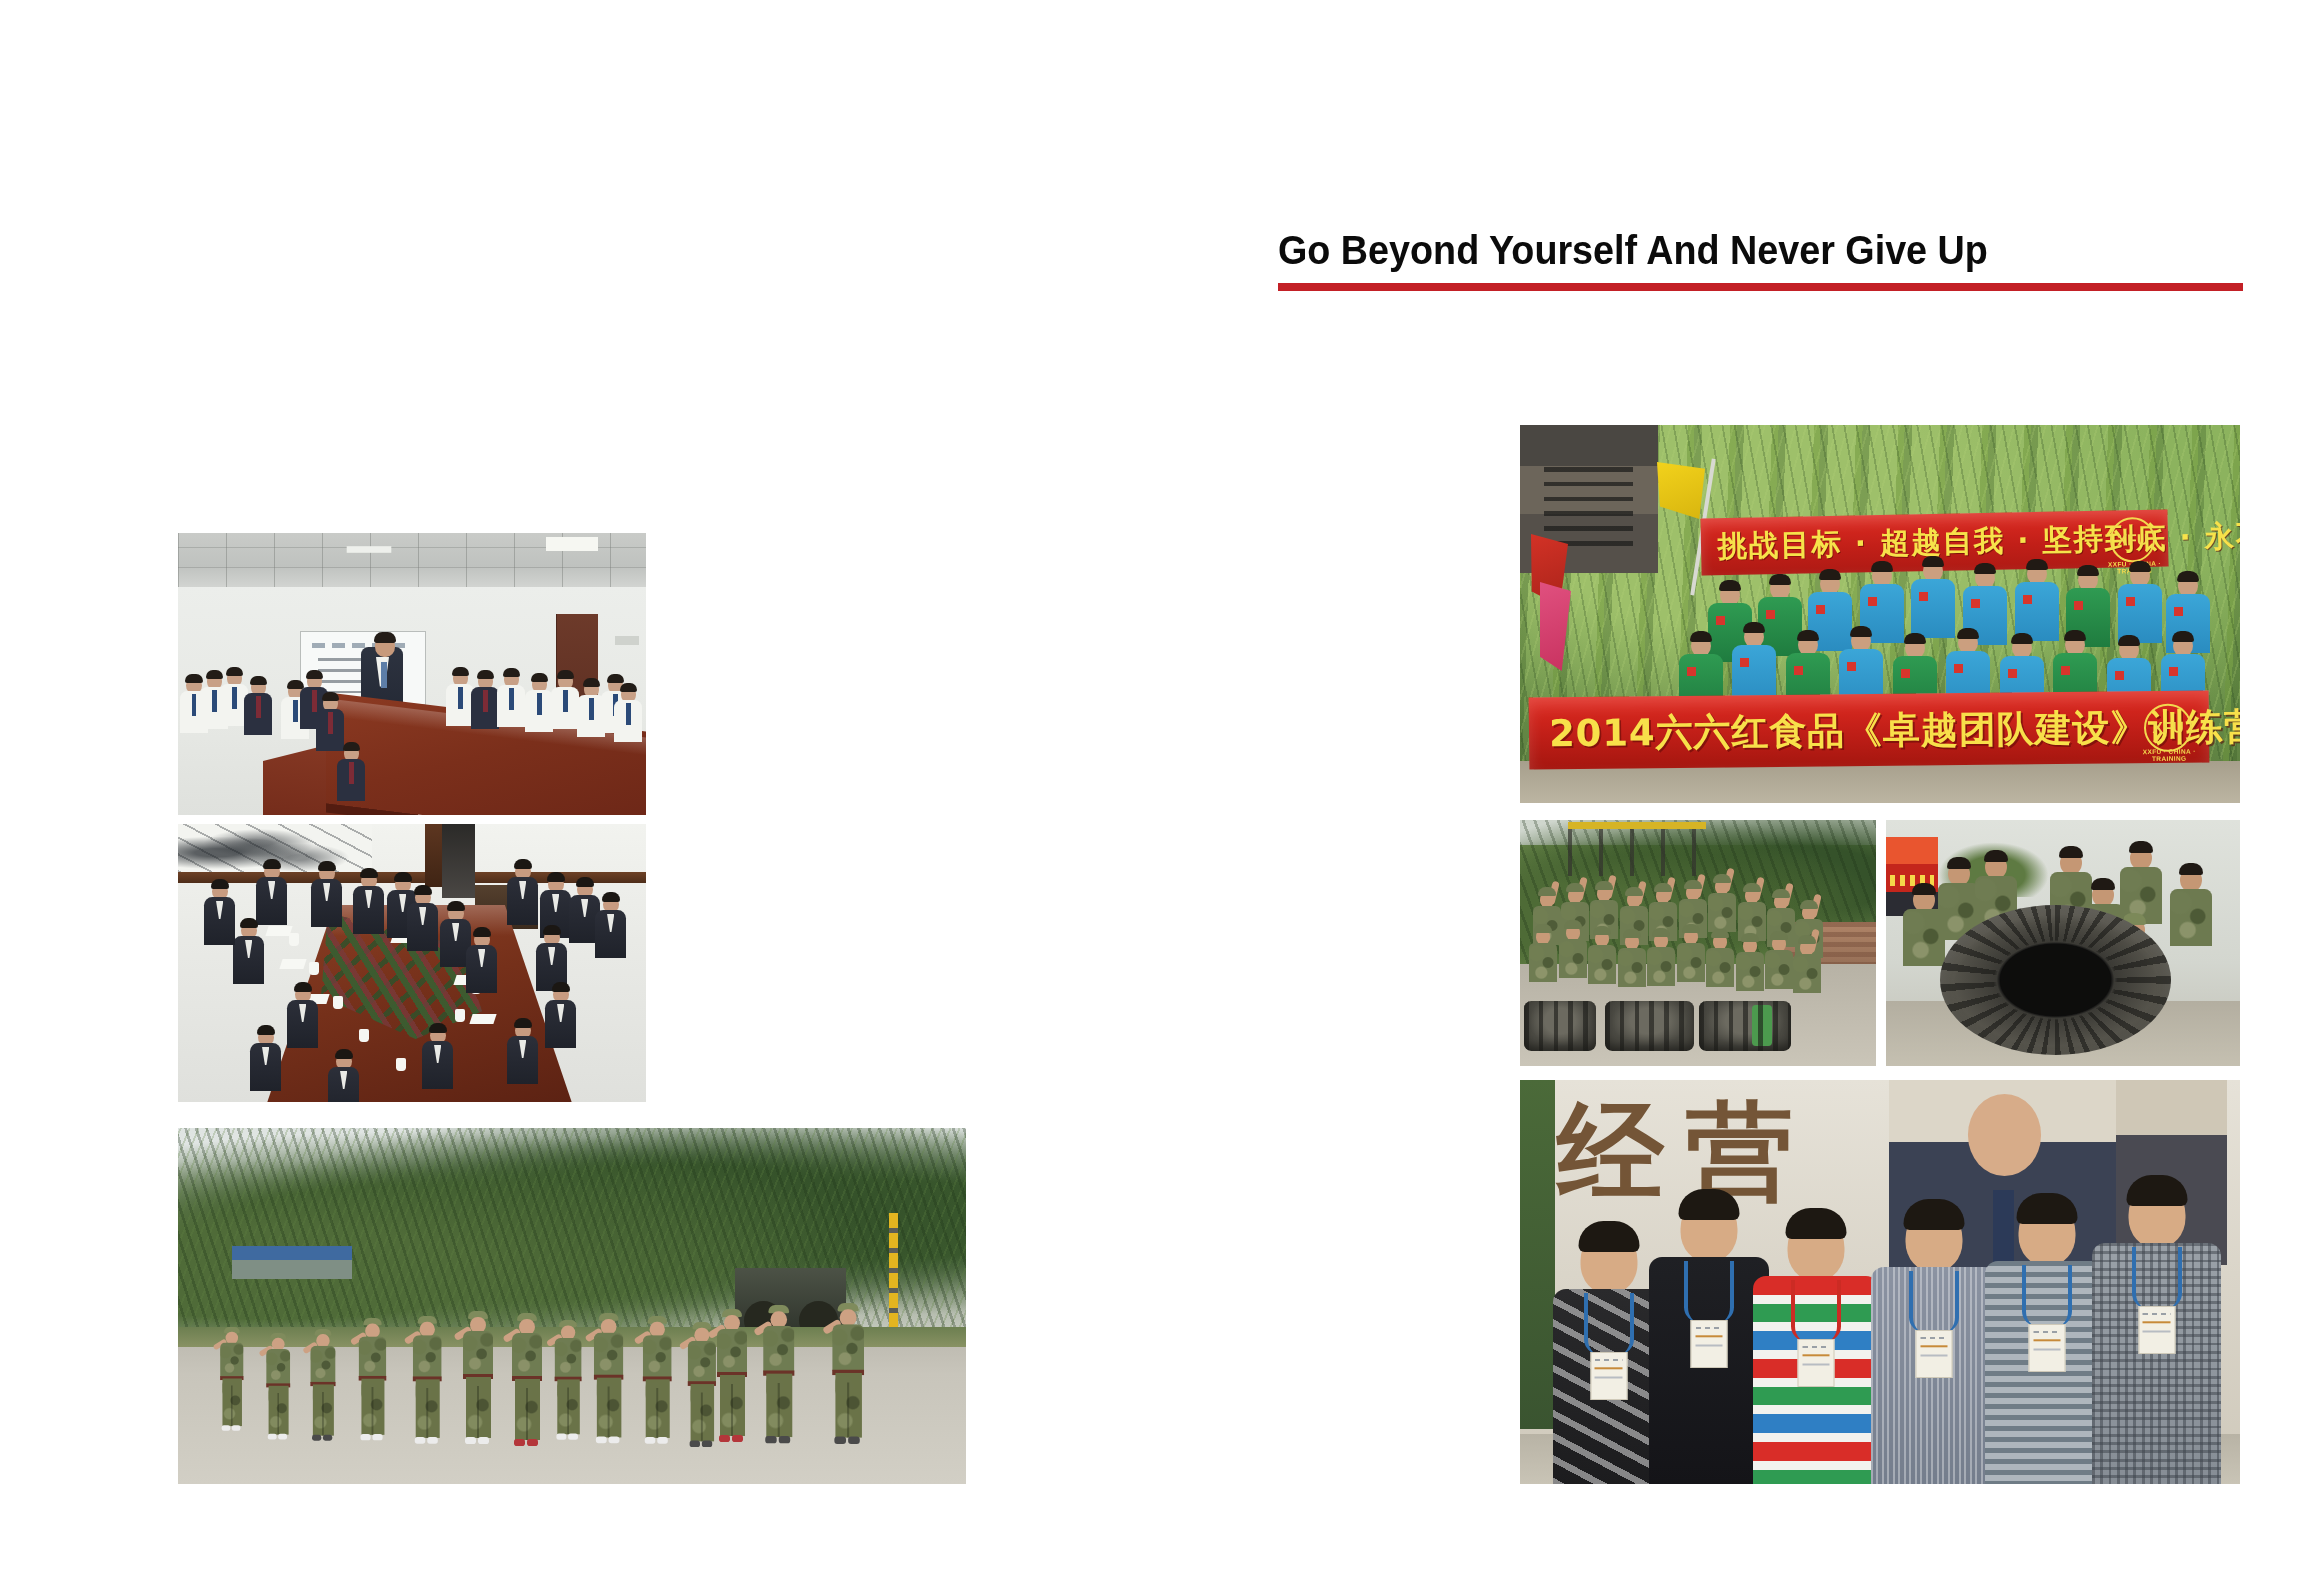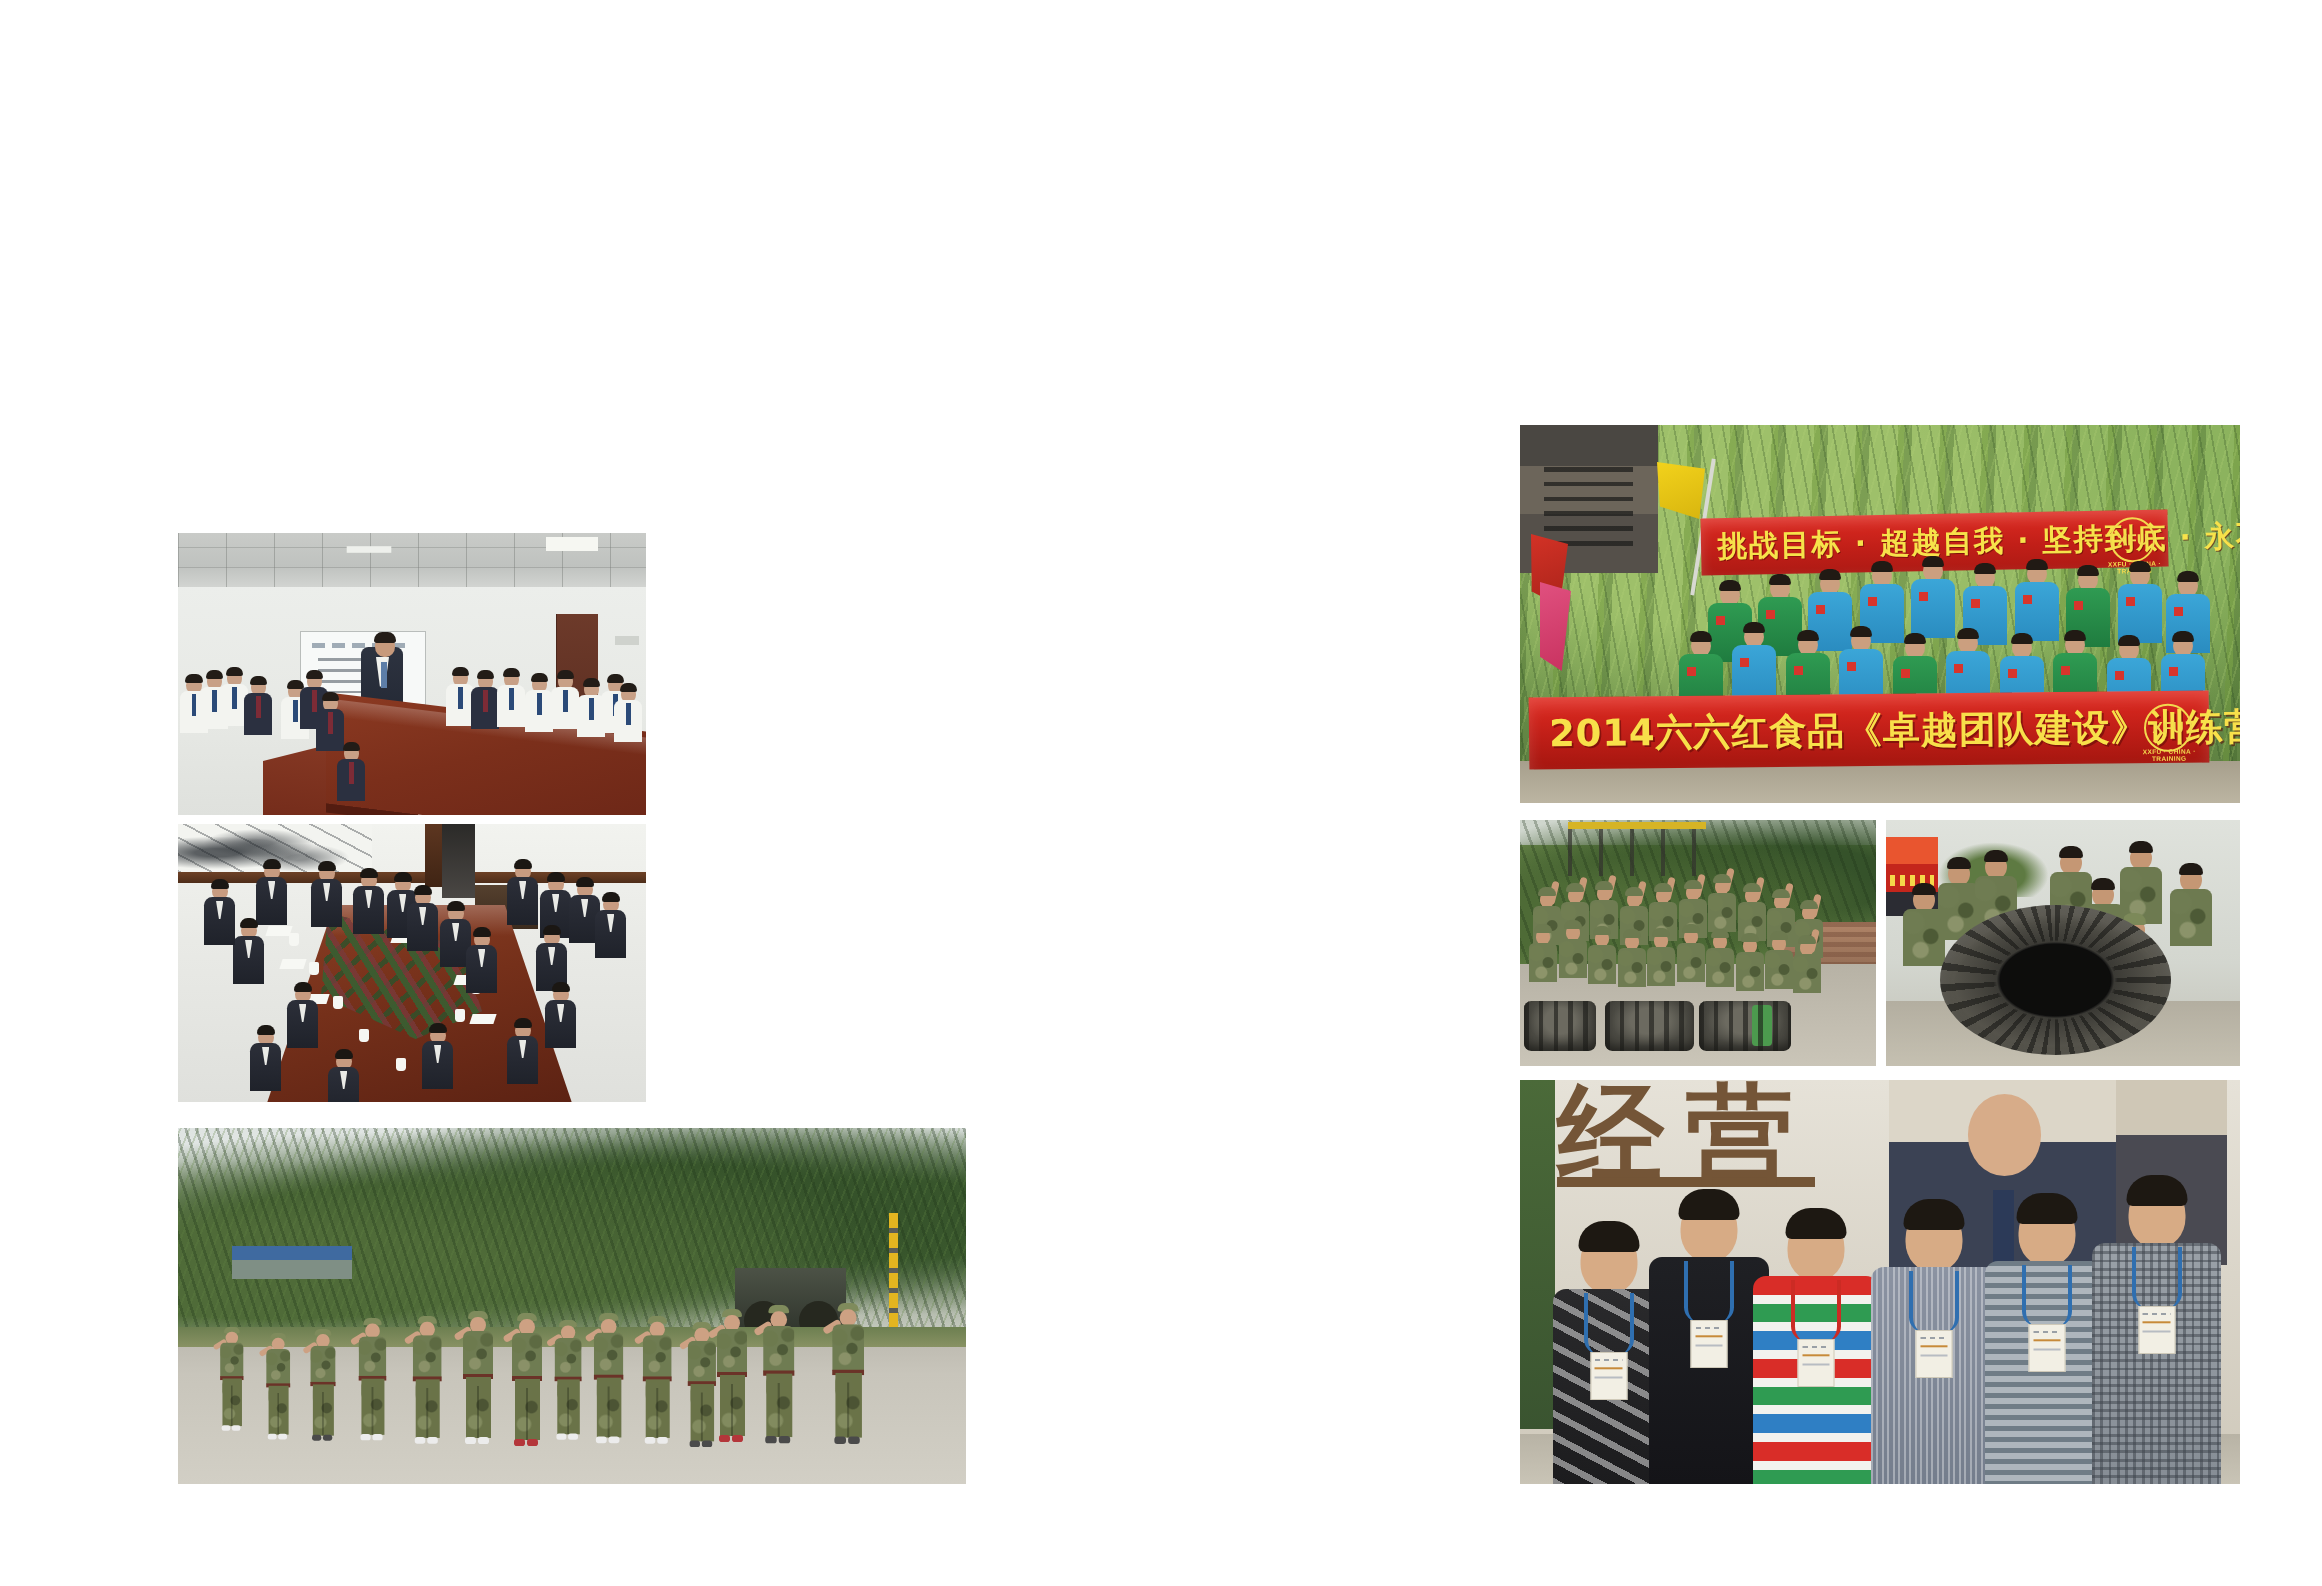--- a/index.html
+++ b/index.html
@@ -601,23 +601,23 @@
   }
   #photo6 .pp.capped .hd:before { background:#7c8959; }
 
   
   #photo7 { left: 1520px; top: 1080px; width: 720px; height: 404px; }
   #photo7 .backdrop {
     position: absolute; inset: 0;
     background: linear-gradient(180deg,#e6e2d8 0%, #dad5c9 48%, #cfc9bb 100%);
   }
   #photo7 .bigchars {
-    position: absolute; left: 37px; top: 1px; font-size: 107px; font-weight: 700;
+    position: absolute; left: 37px; top: 19px; font-size: 107px; font-weight: 700;
     color: #6b4a2a; letter-spacing: 22px; line-height: 1;
-    font-family: "DejaVu Sans", sans-serif; opacity: .92; text-decoration: underline;
+    font-family: "DejaVu Sans", sans-serif; opacity: .92;
   }
   #photo7 .poster-man {
     position: absolute; right: 120px; top: 0; width: 231px; height: 240px;
     background: linear-gradient(180deg,#dcd6c8 0 26%, #3b4254 26% 100%);
   }
   #photo7 .poster-man:before {
     content:""; position:absolute; left: 34%; top: 6%; width: 32%; height: 34%;
     background:#d7ac89; border-radius: 50%;
   }
   #photo7 .poster-man:after {
@@ -692,20 +692,24 @@
       repeating-linear-gradient(180deg, rgba(60,66,74,.5) 0 2.8px, transparent 2.8px 8.3px),
       linear-gradient(180deg,#9aa1a8,#868d95);
   }
 </style>
 </head>
 <body>
 
 <div class="page">
 
 
+  <div class="right-heading">
+    <div class="title">Go Beyond Yourself And Never Give Up</div>
+    <div class="rule"></div>
+  </div>
 
   <div class="photo" id="photo1">
     <div class="scene">
       <div class="ceiling"></div>
       <div class="lightpanel"></div>
       <div class="wall"></div>
       <div class="door"></div>
       <div class="doorplate"></div>
       <div class="whiteboard"></div>
       <div class="speaker-body"></div>

